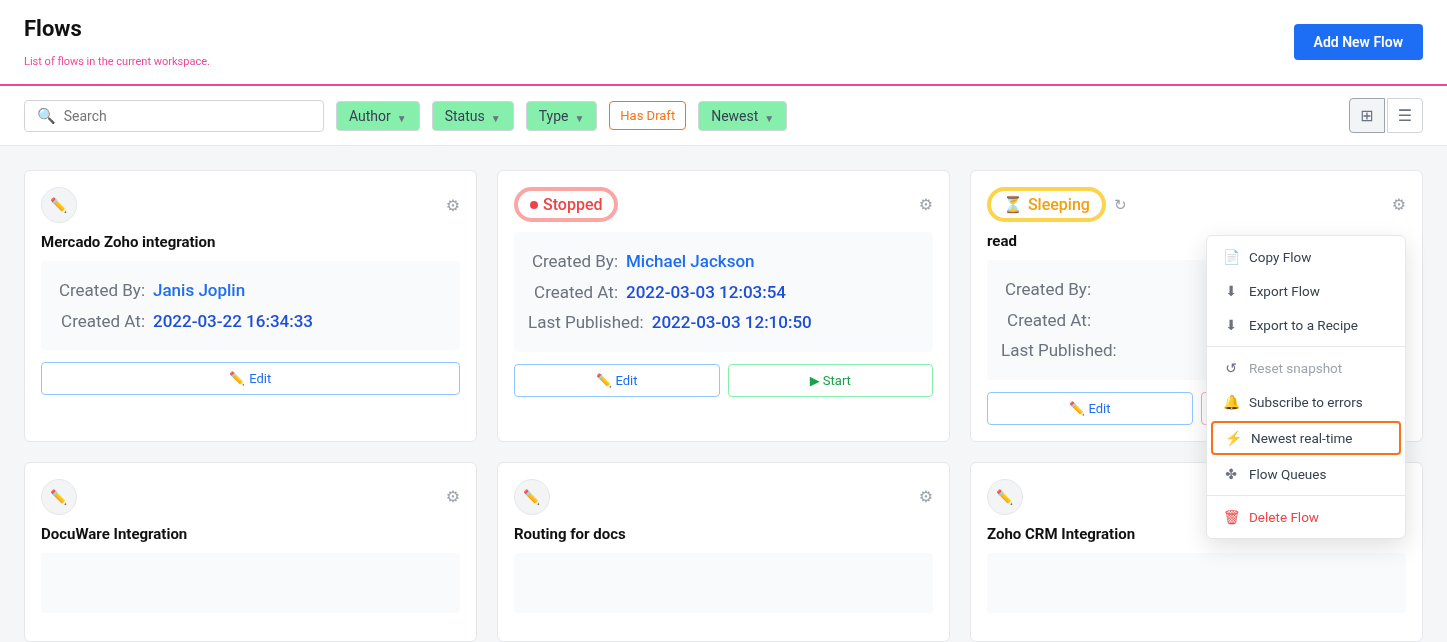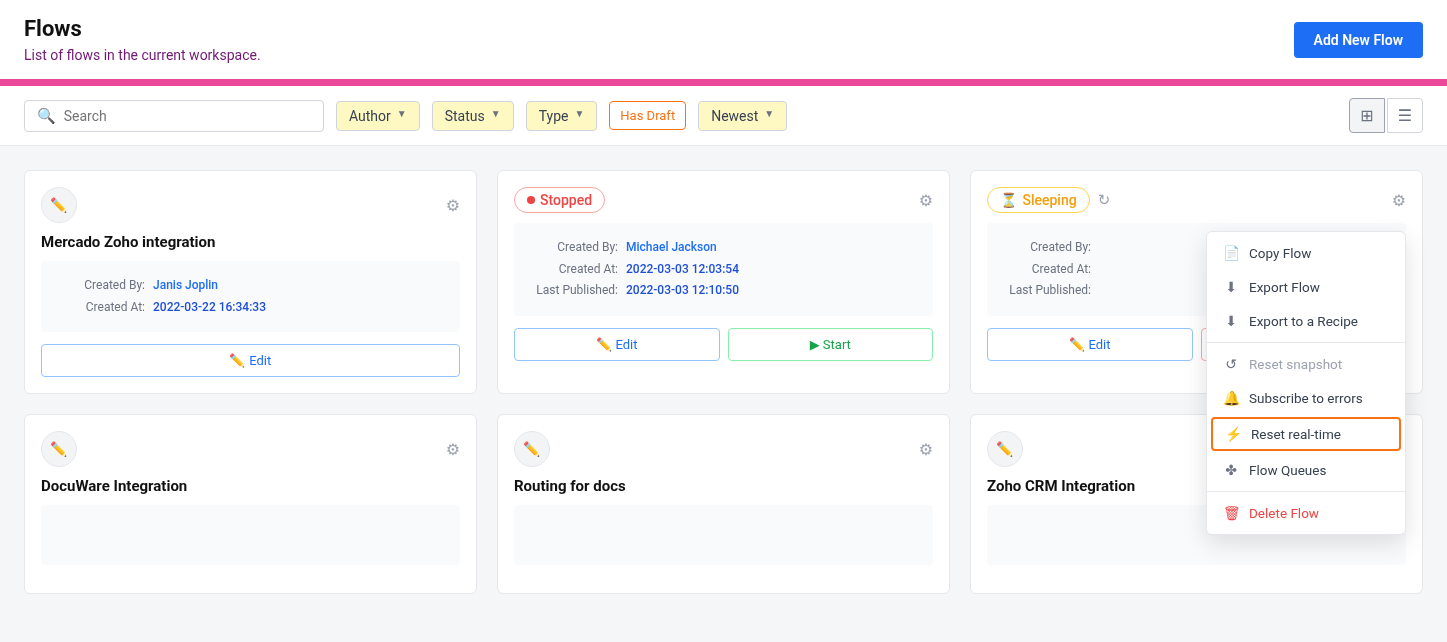--- a/index.html
+++ b/index.html
@@ -1,59 +1,59 @@
 <!DOCTYPE html>
 <html><head>
   <meta charset="utf-8">
   <style>
     * { box-sizing: border-box; margin: 0; padding: 0; font-family: -apple-system, BlinkMacSystemFont, 'Segoe UI', Roboto, sans-serif; }
     body { background: #f5f6f8; color: #333; font-size: 14px; }
 
     
-    .header { background: #fff; padding: 16px 24px; display: flex; align-items: center; justify-content: space-between; border-bottom: 7px solid #ec4899; }
+    .header { background: #fff; padding: 16px 24px; display: flex; align-items: center; justify-content: space-between; border-bottom: 2px solid #ec4899; }
     .header-left h1 { font-size: 22px; font-weight: 700; color: #111; }
-    .header-left p { font-size: 14px; color: #701a75; margin-top: 6px; }
+    .header-left p { font-size: 11px; color: #ec4899; margin-top: 14px; }
     .add-new-flow-btn { background: #1d6ef5; color: #fff; border: none; border-radius: 4px; padding: 10px 20px; font-size: 14px; font-weight: 600; cursor: pointer; white-space: nowrap; }
 
     
     .toolbar { background: #fff; padding: 12px 24px; display: flex; align-items: center; gap: 12px; border-bottom: 1px solid #e5e7eb; }
     .search-wrapper { display: flex; align-items: center; border: 1px solid #d1d5db; border-radius: 4px; padding: 6px 12px; width: 300px; background: #fff; }
     .search-wrapper input { border: none; outline: none; font-size: 14px; color: #6b7280; width: 100%; background: transparent; }
     .search-icon { color: #9ca3af; margin-right: 8px; font-size: 15px; }
 
-    .filter-btn { display: flex; align-items: flex-start; border: 1px solid #d1d5db; border-radius: 4px; padding: 6px 12px; background: #fef9c3; cursor: pointer; gap: 6px; font-size: 14px; color: #374151; }
+    .filter-btn { display: flex; align-items: flex-end; border: 1px solid #d1d5db; border-radius: 4px; padding: 6px 12px; background: #86efac; cursor: pointer; gap: 6px; font-size: 14px; color: #374151; }
     .filter-btn .chevron { font-size: 10px; color: #6b7280; }
 
     .has-draft-badge { border: 1px solid #f97316; border-radius: 4px; padding: 6px 10px; color: #f97316; font-size: 13px; background: #fff; }
 
     .view-toggle { display: flex; align-items: center; gap: 2px; margin-left: auto; }
     .view-btn { border: 1px solid #d1d5db; padding: 7px 10px; background: #fff; cursor: pointer; font-size: 16px; color: #6b7280; }
     .view-btn.active { background: #f3f4f6; border-color: #9ca3af; }
     .view-btn:first-child { border-radius: 4px 0 0 4px; }
     .view-btn:last-child { border-radius: 0 4px 4px 0; }
 
     
     .main { padding: 24px; }
     .flows-grid { display: grid; grid-template-columns: repeat(3, 1fr); gap: 20px; }
 
     
     .flow-card { background: #fff; border-radius: 6px; border: 1px solid #e5e7eb; overflow: visible; position: relative; }
     .flow-card-header { display: flex; align-items: center; justify-content: space-between; padding: 16px 16px 10px; }
     .flow-card-icon { width: 36px; height: 36px; border-radius: 50%; background: #f3f4f6; display: flex; align-items: center; justify-content: center; color: #6b7280; border: 1px solid #e5e7eb; }
     .gear-icon { color: #9ca3af; cursor: pointer; font-size: 16px; }
 
-    .status-badge { display: flex; align-items: center; gap: 5px; border: 1px solid #000000; border-radius: 20px; padding: 4px 12px; font-size: 14px; font-weight: 500; }
+    .status-badge { display: flex; align-items: center; gap: 5px; border: 4px solid #000000; border-radius: 20px; padding: 4px 12px; font-size: 16px; font-weight: 500; }
     .status-badge.stopped { color: #ef4444; border-color: #fca5a5; background: #fff; }
     .status-badge.sleeping { color: #f59e0b; border-color: #fcd34d; background: #fff; }
     .status-dot-stopped { width: 8px; height: 8px; border-radius: 50%; background: #ef4444; }
 
     .flow-card-title { font-size: 15px; font-weight: 700; color: #111; padding: 0 16px 10px; }
 
     .flow-card-body { margin: 0 16px 12px; background: #f9fafb; border-radius: 4px; padding: 14px; min-height: 70px; }
-    .flow-meta { font-size: 12px; line-height: 1.8; }
+    .flow-meta { font-size: 17px; line-height: 1.8; }
     .flow-meta-row { display: flex; gap: 8px; }
     .flow-meta-label { color: #6b7280; min-width: 90px; text-align: right; }
     .flow-meta-value { color: #1d6ef5; font-weight: 500; }
     .flow-meta-value.plain { color: #1d4ed8; }
 
     .flow-card-actions { padding: 0 16px 16px; display: flex; gap: 8px; }
     .action-btn { flex: 1; padding: 8px; border-radius: 4px; border: 1px solid #d1d5db; background: #fff; cursor: pointer; font-size: 13px; display: flex; align-items: center; justify-content: center; gap: 6px; color: #374151; }
     .action-btn.edit { color: #1d6ef5; border-color: #93c5fd; }
     .action-btn.start { color: #16a34a; border-color: #86efac; }
     .action-btn.stop { color: #ef4444; border-color: #fca5a5; }
@@ -202,34 +202,35 @@
             <div class="dropdown-item disabled">
               <span class="dropdown-item-icon">↺</span>
               <span>Reset snapshot</span>
             </div>
             <div class="dropdown-item">
               <span class="dropdown-item-icon">🔔</span>
               <span>Subscribe to errors</span>
             </div>
             <div class="dropdown-item highlighted" style="border:2px solid #f97316;border-radius:4px;margin:2px 4px;">
               <span class="dropdown-item-icon" style="color:#9ca3af;">⚡</span>
-              <span>Reset real-time</span>
+              <span>Newest real-time</span>
             </div>
             <div class="dropdown-item">
               <span class="dropdown-item-icon">✤</span>
               <span>Flow Queues</span>
             </div>
             <hr class="dropdown-divider">
             <div class="dropdown-item danger">
               <span class="dropdown-item-icon danger">🗑</span>
               <span>Delete Flow</span>
             </div>
           </div>
         </div>
       </div>
+      <div class="flow-card-title">read</div>
       <div class="flow-card-body" style="min-height:70px;">
         <div class="flow-meta">
           <div class="flow-meta-row">
             <span class="flow-meta-label">Created By:</span>
             <span class="flow-meta-value"></span>
           </div>
           <div class="flow-meta-row">
             <span class="flow-meta-label">Created At:</span>
             <span class="flow-meta-value plain"></span>
           </div>

